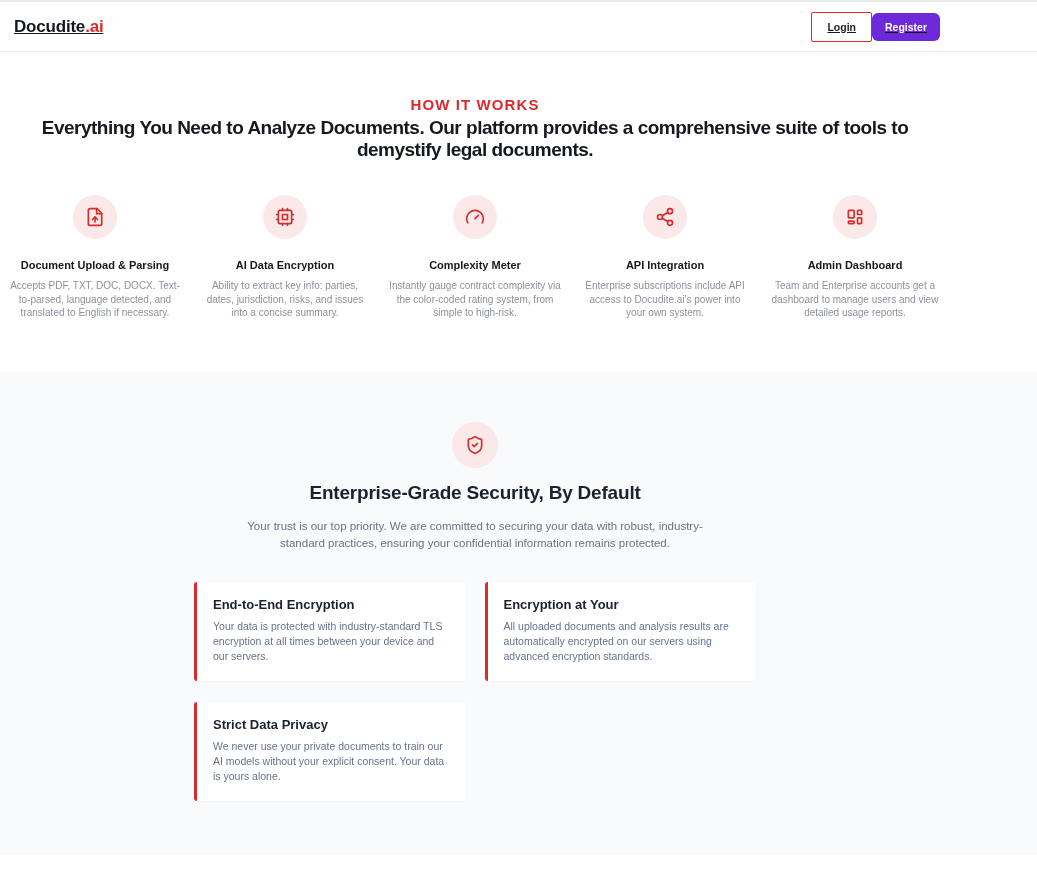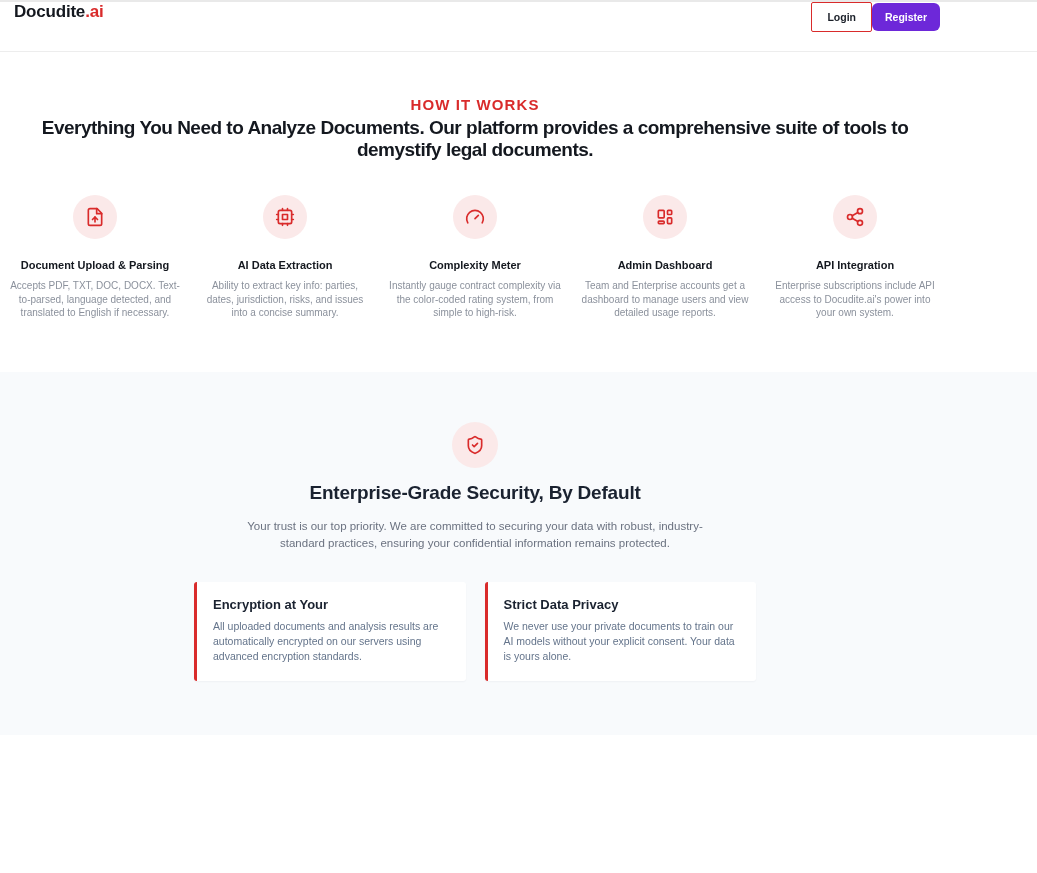--- a/index.html
+++ b/index.html
@@ -10,22 +10,23 @@
     color: #14181f;
   }
   .container { width: 950px; }
 
   
   .header {
     height: 52px; border-top: 2px solid #e9e9e9; border-bottom: 1px solid #ededed;
     background: #fff;
   }
   .header-inner {
-    height: 100%; display: flex; align-items: flex-start; justify-content: space-between;
+    height: 100%; display: flex; align-items: center; justify-content: space-between;
     padding: 0 10px 0 14px;
+    text-decoration: underline;
   }
   .logo { font-size: 17px; font-weight: 800; color: #14181f; letter-spacing: -0.2px; cursor: pointer; }
   .logo .suffix { color: #d92b2b; }
   .header-actions { display: flex; gap: 0; align-items: center; }
   .btn { font-family: inherit; font-size: 10.5px; font-weight: 700; cursor: pointer; }
   .btn-login {
     background: #fff; color: #1a1f28; border: 1px solid #d92b2b;
     padding: 8px 15px; border-radius: 2px;
   }
   .btn-register {
@@ -120,78 +121,82 @@
     </div>
 
     <div class="feature">
       <div class="icon-circle">
         <svg viewBox="0 0 24 24" fill="none" stroke="currentColor" stroke-width="2" stroke-linecap="round" stroke-linejoin="round">
           <rect x="4" y="4" width="16" height="16" rx="2"></rect>
             <rect x="9" y="9" width="6" height="6"></rect>
           <path d="M9 2v2M15 2v2M9 20v2M15 20v2M2 9h2M2 15h2M20 9h2M20 15h2"></path>
         </svg>
       </div>
-      <div class="feature-title">AI Data Extraction</div>
+      <div class="feature-title">AI Data Encryption</div>
       <div class="feature-desc">Ability to extract key info: parties, dates, jurisdiction, risks, and issues into a concise summary.</div>
     </div>
 
     <div class="feature">
       <div class="icon-circle">
         <svg viewBox="0 0 24 24" fill="none" stroke="currentColor" stroke-width="2" stroke-linecap="round" stroke-linejoin="round">
           <path d="m12 14 4-4"></path>
             <path d="M3.34 19a10 10 0 1 1 17.32 0"></path>
         </svg>
       </div>
       <div class="feature-title">Complexity Meter</div>
       <div class="feature-desc">Instantly gauge contract complexity via the color-coded rating system, from simple to high-risk.</div>
-    </div>
-
-    <div class="feature">
-      <div class="icon-circle">
-        <svg viewBox="0 0 24 24" fill="none" stroke="currentColor" stroke-width="2" stroke-linecap="round" stroke-linejoin="round">
-          <rect x="4" y="4" width="7" height="9" rx="1"></rect>
-            <rect x="15" y="4" width="5" height="5" rx="1"></rect>
-          <rect x="15" y="13" width="5" height="7" rx="1"></rect>
-            <rect x="4" y="17" width="7" height="3" rx="1"></rect>
-        </svg>
-      </div>
-      <div class="feature-title">Admin Dashboard</div>
-      <div class="feature-desc">Team and Enterprise accounts get a dashboard to manage users and view detailed usage reports.</div>
     </div>
 
     <div class="feature">
       <div class="icon-circle">
         <svg viewBox="0 0 24 24" fill="none" stroke="currentColor" stroke-width="2" stroke-linecap="round" stroke-linejoin="round">
           <circle cx="18" cy="5" r="3"></circle>
             <circle cx="6" cy="12" r="3"></circle>
             <circle cx="18" cy="19" r="3"></circle>
           <path d="m8.59 13.51 6.83 3.98"></path>
             <path d="m15.41 6.51-6.83 3.98"></path>
         </svg>
       </div>
       <div class="feature-title">API Integration</div>
       <div class="feature-desc">Enterprise subscriptions include API access to Docudite.ai's power into your own system.</div>
+    </div>
+
+    <div class="feature">
+      <div class="icon-circle">
+        <svg viewBox="0 0 24 24" fill="none" stroke="currentColor" stroke-width="2" stroke-linecap="round" stroke-linejoin="round">
+          <rect x="4" y="4" width="7" height="9" rx="1"></rect>
+            <rect x="15" y="4" width="5" height="5" rx="1"></rect>
+          <rect x="15" y="13" width="5" height="7" rx="1"></rect>
+            <rect x="4" y="17" width="7" height="3" rx="1"></rect>
+        </svg>
+      </div>
+      <div class="feature-title">Admin Dashboard</div>
+      <div class="feature-desc">Team and Enterprise accounts get a dashboard to manage users and view detailed usage reports.</div>
     </div>
 
   </div>
 </section>
 
 <section class="security">
   <div class="container">
     <div class="icon-circle">
       <svg viewBox="0 0 24 24" fill="none" stroke="currentColor" stroke-width="2" stroke-linecap="round" stroke-linejoin="round">
         <path d="M20 13c0 5-3.5 7.5-7.66 8.95a1 1 0 0 1-.67-.01C7.5 20.5 4 18 4 13V6a1 1 0 0 1 1-1c2 0 4.5-1.2 6.24-2.72a1.17 1.17 0 0 1 1.52 0C14.51 3.81 17 5 19 5a1 1 0 0 1 1 1z"></path>
         <path d="m9 12 2 2 4-4"></path>
       </svg>
     </div>
     <h2 class="security-heading">Enterprise-Grade Security, By Default</h2>
     <p class="security-sub">Your trust is our top priority. We are committed to securing your data with robust, industry-standard practices, ensuring your confidential information remains protected.</p>
 
     <div class="security-cards">
       <div class="sec-card">
+        <div class="sec-card-title">End-to-End Encryption</div>
+        <div class="sec-card-desc">Your data is protected with industry-standard TLS encryption at all times between your device and our servers.</div>
+      </div>
+      <div class="sec-card">
         <div class="sec-card-title">Encryption at Your</div>
         <div class="sec-card-desc">All uploaded documents and analysis results are automatically encrypted on our servers using advanced encryption standards.</div>
       </div>
       <div class="sec-card">
         <div class="sec-card-title">Strict Data Privacy</div>
         <div class="sec-card-desc">We never use your private documents to train our AI models without your explicit consent. Your data is yours alone.</div>
       </div>
     </div>
   </div>
 </section>

